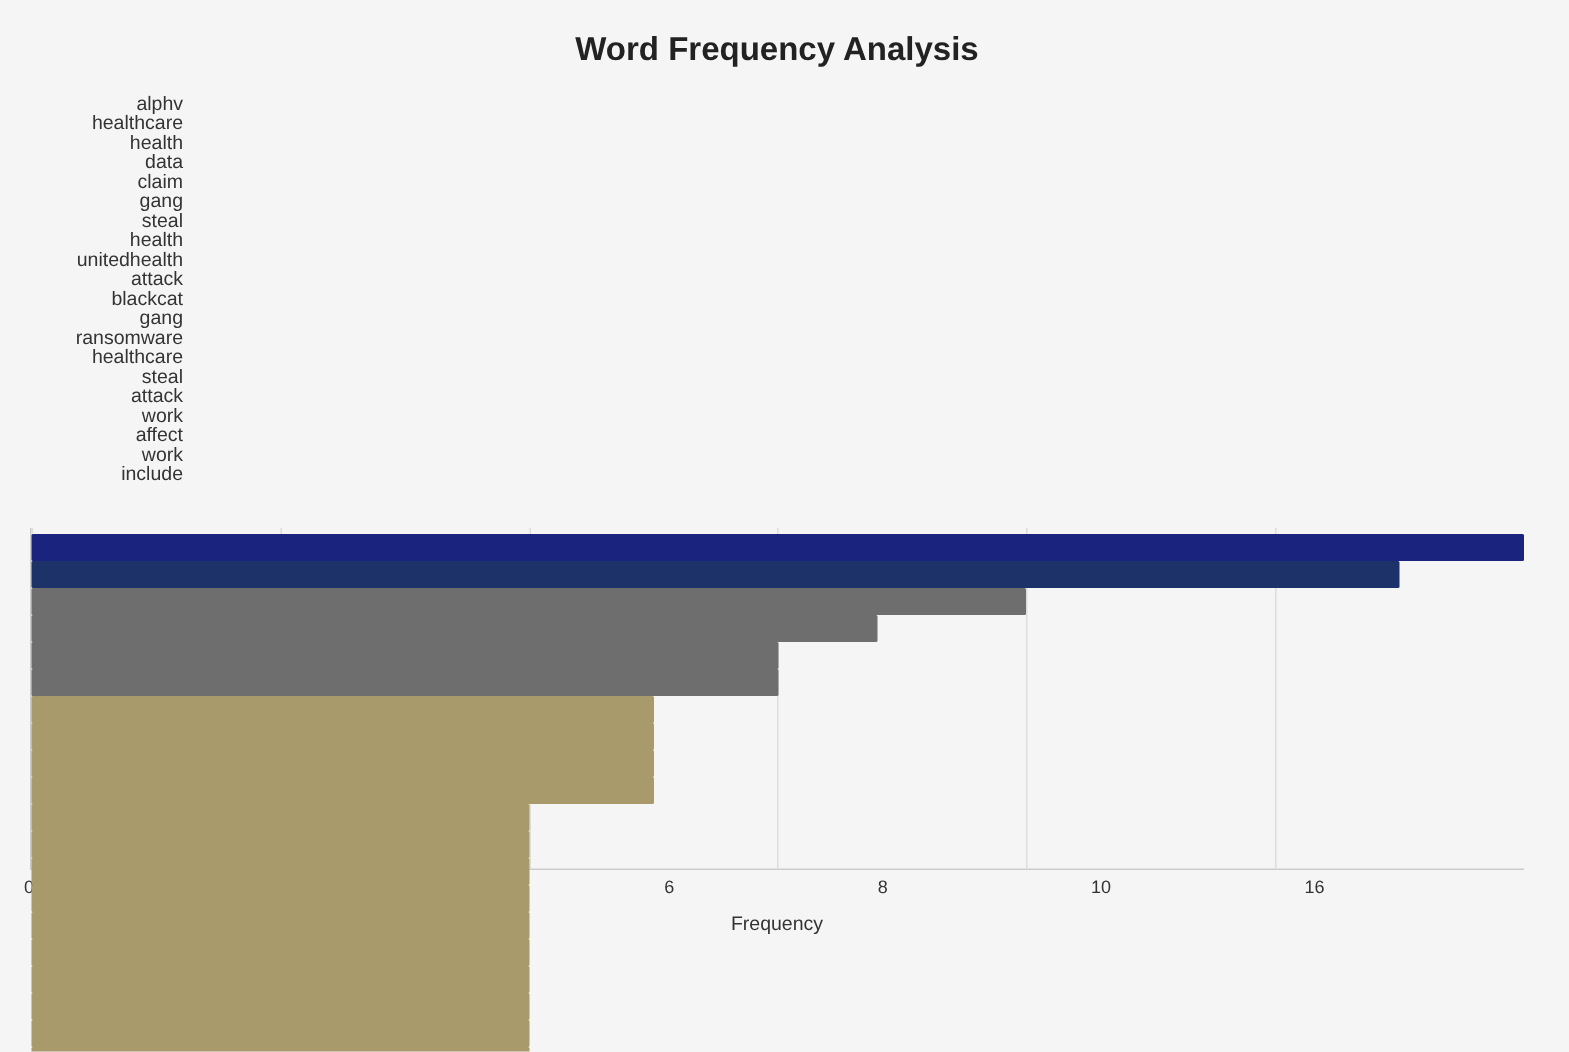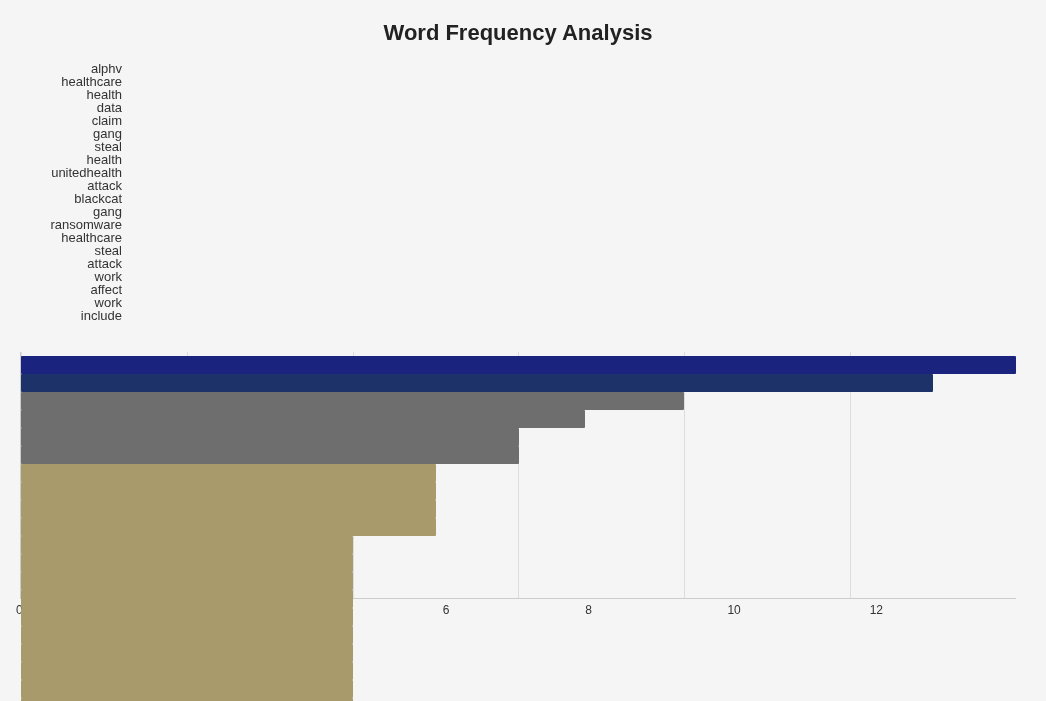--- a/index.html
+++ b/index.html
@@ -208,17 +208,18 @@
             </div>
           </div>
       </div>
       <div class="x-axis-labels" id="x-axis-labels">
           <div class="x-tick">0</div>
           <div class="x-tick">2</div>
           <div class="x-tick">4</div>
           <div class="x-tick">6</div>
           <div class="x-tick">8</div>
           <div class="x-tick">10</div>
-          <div class="x-tick">12</div>
+          <div class="x-tick">16</div>
         </div>
+      <div class="x-axis-title">Frequency</div>
     </div>
   </div>
 </div>
 
 </body></html>

